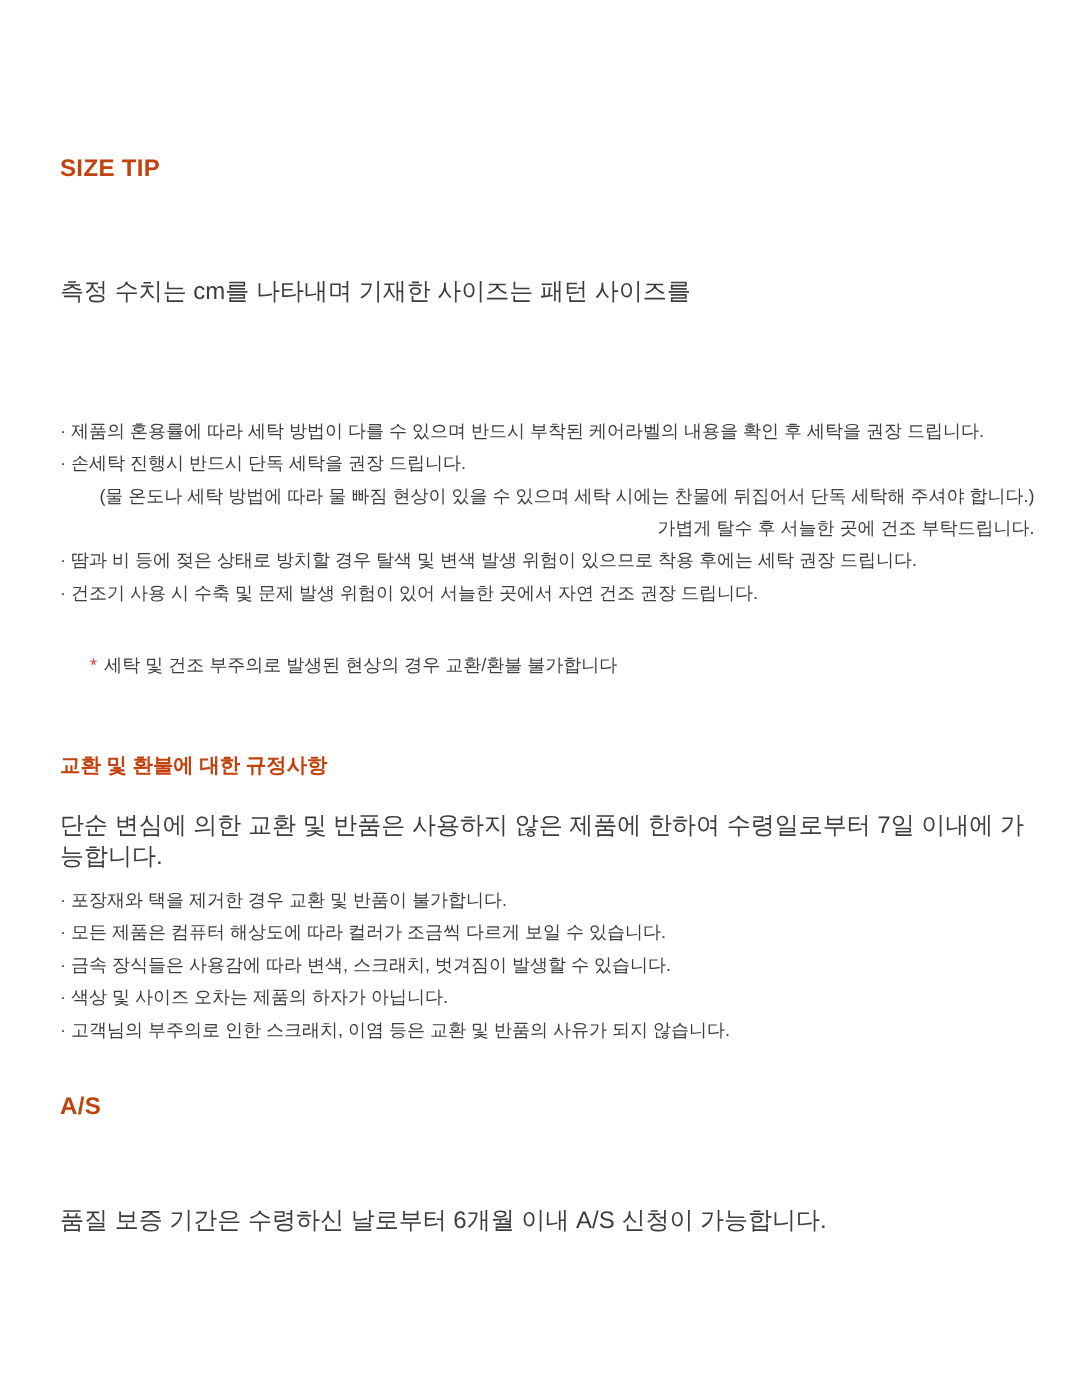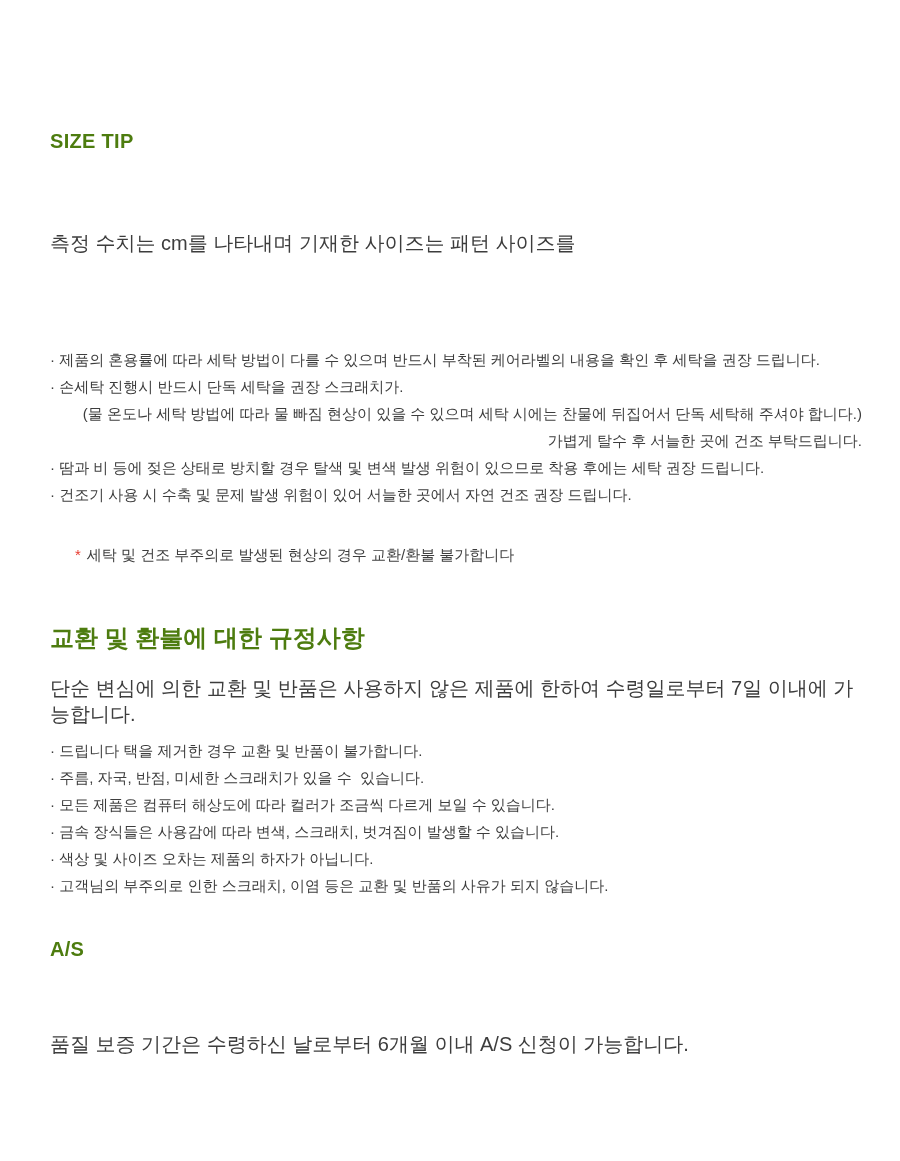--- a/index.html
+++ b/index.html
@@ -17,25 +17,25 @@
   .content {
     box-sizing: border-box;
     padding: 131px 38px 0 50px;
   }
   .section { margin: 0; }
   .section-title {
     margin: 0;
     font-size: 20px;
     line-height: 20px;
     font-weight: 700;
-    color: #4d7c0f;
+    color: #c2410c;
     letter-spacing: 0.3px;
   }
   .section-title.kr {
-    font-size: 24px;
+    font-size: 17px;
     line-height: 22px;
     letter-spacing: 0;
     margin-top: 27px;
   }
   .para {
     margin: 27px 0 0 0;
     font-size: 20px;
     line-height: 26px;
     white-space: pre-wrap;
   }
@@ -74,37 +74,36 @@
   <div class="section" id="section-size">
     <h2 class="section-title">SIZE TIP</h2>
     <div class="para" id="size-para">
       <div class="line">측정 수치는 cm를 나타내며 기재한 사이즈는 패턴 사이즈를</div>
     </div>
   </div>
 
   <div class="section" id="section-washing">
     <div class="line-list" id="washing-list">
       <div class="line">· 제품의 혼용률에 따라 세탁 방법이 다를 수 있으며 반드시 부착된 케어라벨의 내용을 확인 후 세탁을 권장 드립니다.</div>
-      <div class="line">· 손세탁 진행시 반드시 단독 세탁을 권장 스크래치가.</div>
+      <div class="line">· 손세탁 진행시 반드시 단독 세탁을 권장 드립니다.</div>
       <div class="line indent">(물 온도나 세탁 방법에 따라 물 빠짐 현상이 있을 수 있으며 세탁 시에는 찬물에 뒤집어서 단독 세탁해 주셔야 합니다.)</div>
       <div class="line indent">가볍게 탈수 후 서늘한 곳에 건조 부탁드립니다.</div>
       <div class="line">· 땀과 비 등에 젖은 상태로 방치할 경우 탈색 및 변색 발생 위험이 있으므로 착용 후에는 세탁 권장 드립니다.</div>
       <div class="line">· 건조기 사용 시 수축 및 문제 발생 위험이 있어 서늘한 곳에서 자연 건조 권장 드립니다.</div>
     </div>
     <div class="note-line" id="washing-note">
       <span class="red-star">*</span><span>세탁 및 건조 부주의로 발생된 현상의 경우 교환/환불 불가합니다</span>
     </div>
   </div>
 
   <div class="section" id="section-exchange">
     <h2 class="section-title kr">교환 및 환불에 대한 규정사항</h2>
     <div class="para" id="exchange-intro">단순 변심에 의한 교환 및 반품은 사용하지 않은 제품에 한하여 수령일로부터 7일 이내에 가능합니다.</div>
     <div class="line-list" id="exchange-list">
-      <div class="line">· 드립니다 택을 제거한 경우 교환 및 반품이 불가합니다.</div>
-      <div class="line">· 주름, 자국, 반점, 미세한 스크래치가 있을 수  있습니다.</div>
+      <div class="line">· 포장재와 택을 제거한 경우 교환 및 반품이 불가합니다.</div>
       <div class="line">· 모든 제품은 컴퓨터 해상도에 따라 컬러가 조금씩 다르게 보일 수 있습니다.</div>
       <div class="line">· 금속 장식들은 사용감에 따라 변색, 스크래치, 벗겨짐이 발생할 수 있습니다.</div>
       <div class="line">· 색상 및 사이즈 오차는 제품의 하자가 아닙니다.</div>
       <div class="line">· 고객님의 부주의로 인한 스크래치, 이염 등은 교환 및 반품의 사유가 되지 않습니다.</div>
     </div>
   </div>
 
   <div class="section" id="section-as">
     <h2 class="section-title">A/S</h2>
     <div class="para" id="as-para">

